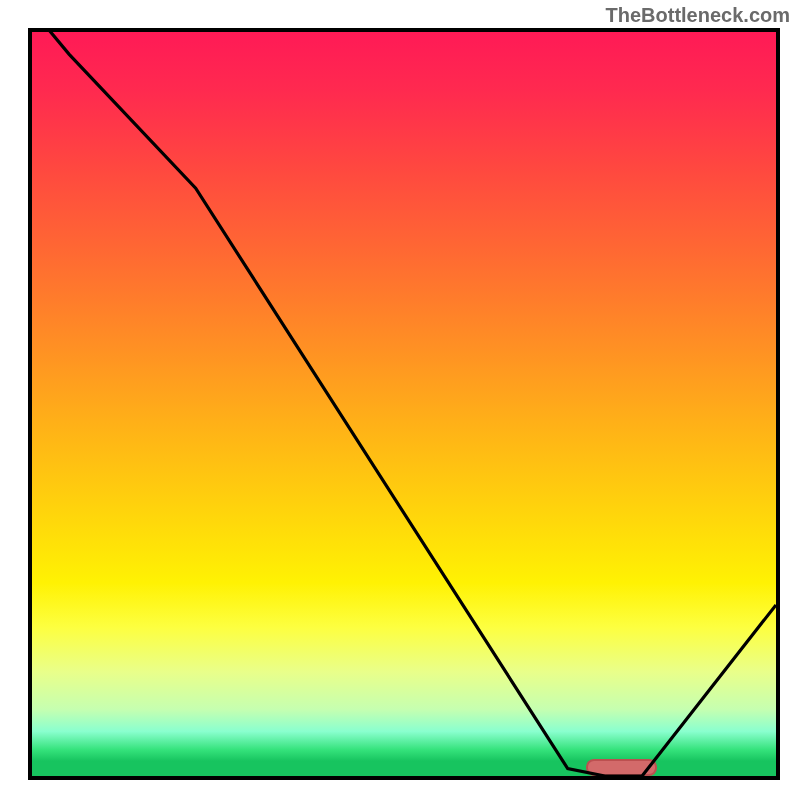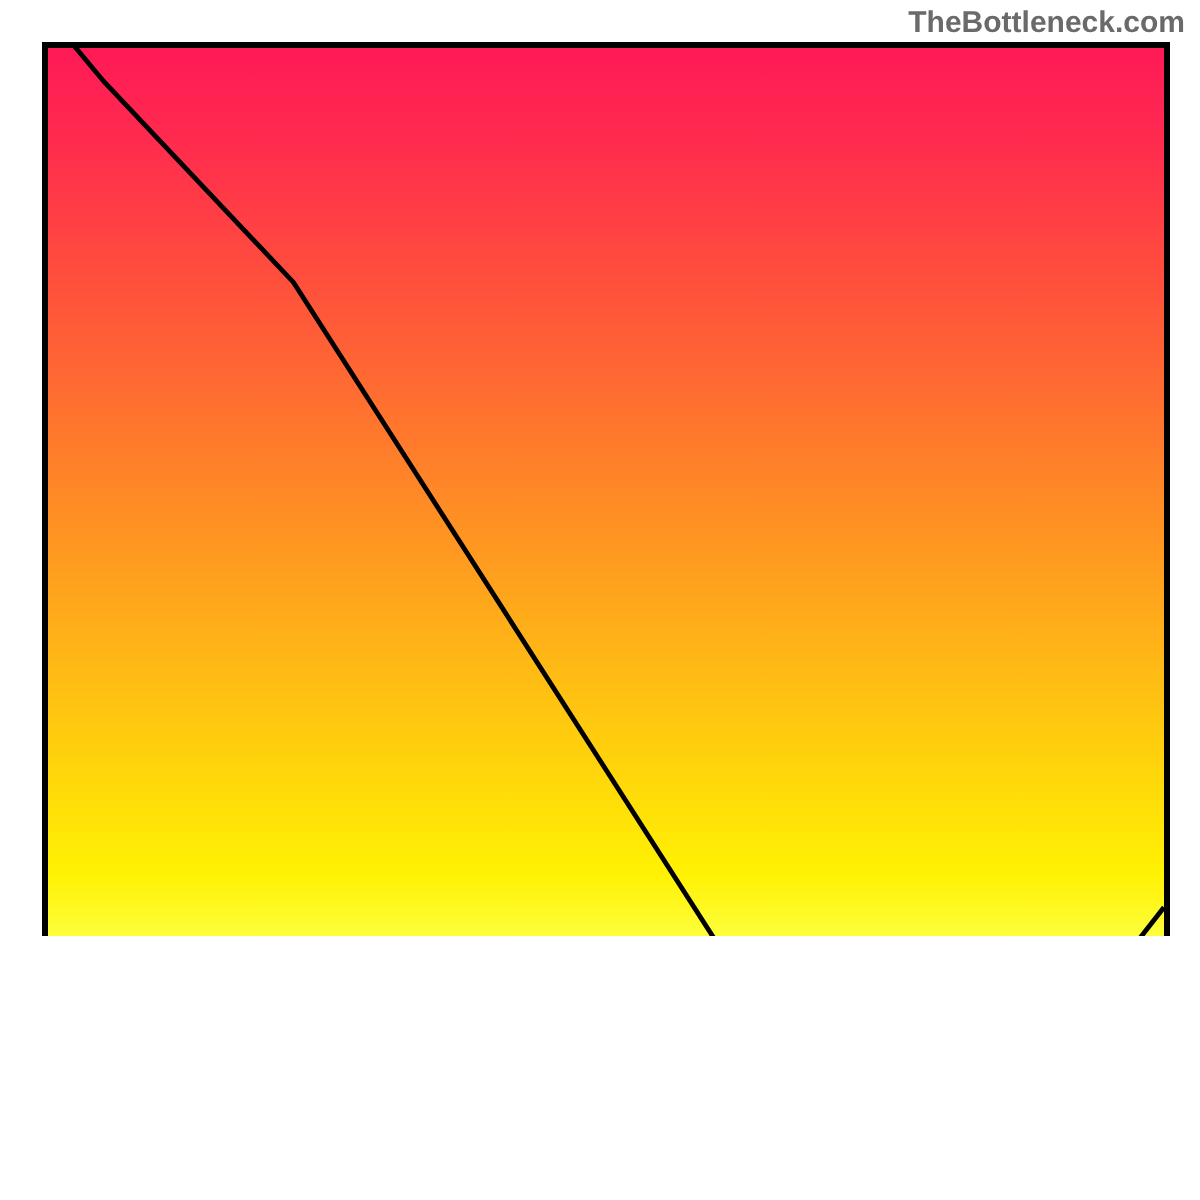--- a/index.html
+++ b/index.html
@@ -3,21 +3,21 @@
 <meta charset="utf-8">
 <style>
   body {
     margin: 0;
     padding: 0;
     background: #ffffff;
     font-family: Arial, Helvetica, sans-serif;
   }
   .container {
     width: 800px;
-    height: 624px;
+    height: 800px;
     position: relative;
     background: #ffffff;
   }
   .attribution {
     position: absolute;
     top: 4px;
     right: 10px;
     font-size: 20px;
     font-weight: bold;
     color: #6a6a6a;

